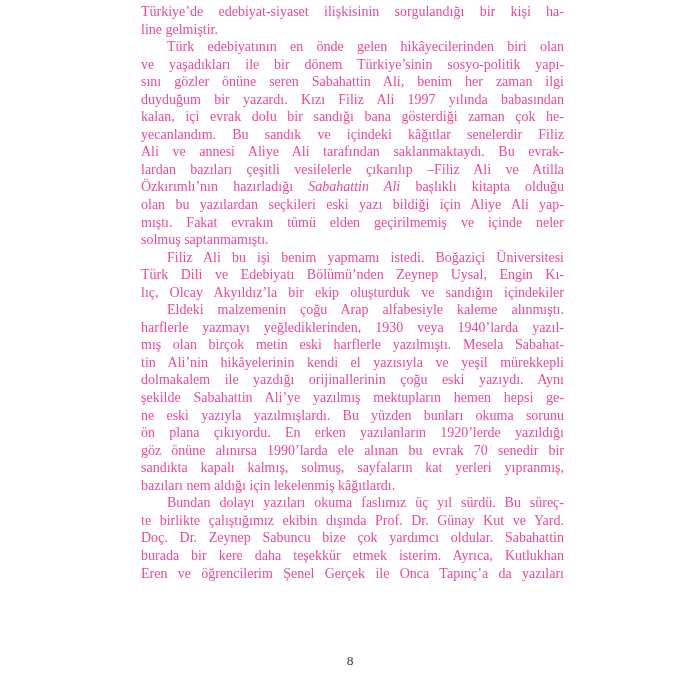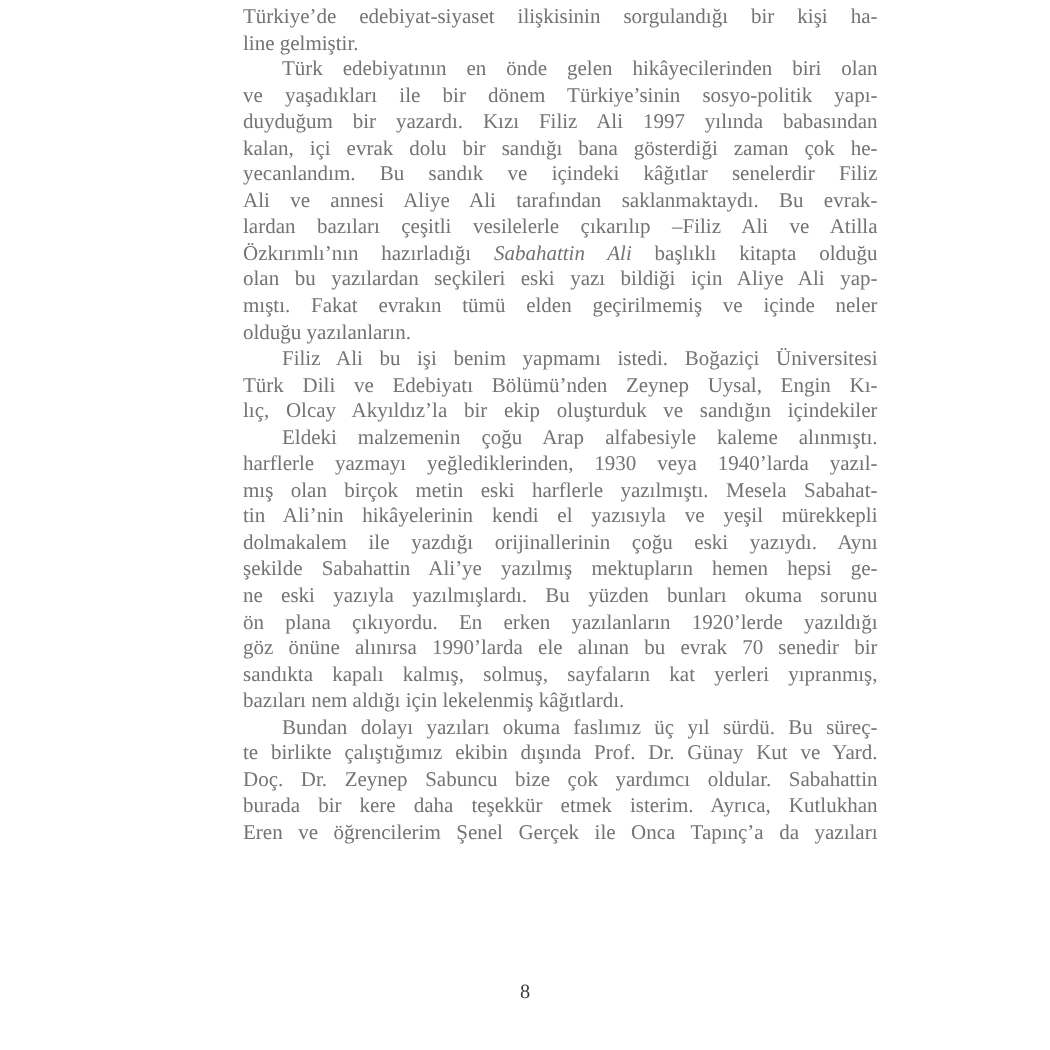--- a/index.html
+++ b/index.html
@@ -48,37 +48,38 @@
     top: 653px;
     text-align: center;
     font-size: 13.5px;
     color: #3e3c38;
   }
 </style>
 </head>
 <body style="background: rgb(255, 255, 255);">
 
 <div class="sheet">
-  <div class="textblock" style="color: #737373; margin-left: 21px;">
+  <div class="textblock" style="color: #ec4899;">
       <div class="paragraph">
         <div class="line">Türkiye’de edebiyat-siyaset ilişkisinin sorgulandığı bir kişi ha-</div>
         <div class="line para-end">line gelmiştir.</div>
       </div>
       <div class="paragraph">
         <div class="line first-indent">Türk edebiyatının en önde gelen hikâyecilerinden biri olan</div>
         <div class="line">ve yaşadıkları ile bir dönem Türkiye’sinin sosyo-politik yapı-</div>
+        <div class="line">sını gözler önüne seren Sabahattin Ali, benim her zaman ilgi</div>
         <div class="line">duyduğum bir yazardı. Kızı Filiz Ali 1997 yılında babasından</div>
         <div class="line">kalan, içi evrak dolu bir sandığı bana gösterdiği zaman çok he-</div>
         <div class="line">yecanlandım. Bu sandık ve içindeki kâğıtlar senelerdir Filiz</div>
         <div class="line">Ali ve annesi Aliye Ali tarafından saklanmaktaydı. Bu evrak-</div>
         <div class="line">lardan bazıları çeşitli vesilelerle çıkarılıp –Filiz Ali ve Atilla</div>
         <div class="line"><span>Özkırımlı’nın hazırladığı </span><em>Sabahattin Ali</em><span> başlıklı kitapta olduğu</span></div>
         <div class="line">olan bu yazılardan seçkileri eski yazı bildiği için Aliye Ali yap-</div>
         <div class="line">mıştı. Fakat evrakın tümü elden geçirilmemiş ve içinde neler</div>
-        <div class="line para-end">olduğu yazılanların.</div>
+        <div class="line para-end">solmuş saptanmamıştı.</div>
       </div>
       <div class="paragraph">
         <div class="line first-indent">Filiz Ali bu işi benim yapmamı istedi. Boğaziçi Üniversitesi</div>
         <div class="line">Türk Dili ve Edebiyatı Bölümü’nden Zeynep Uysal, Engin Kı-</div>
         <div class="line">lıç, Olcay Akyıldız’la bir ekip oluşturduk ve sandığın içindekiler</div>
       </div>
       <div class="paragraph">
         <div class="line first-indent">Eldeki malzemenin çoğu Arap alfabesiyle kaleme alınmıştı.</div>
         <div class="line">harflerle yazmayı yeğlediklerinden, 1930 veya 1940’larda yazıl-</div>
         <div class="line">mış olan birçok metin eski harflerle yazılmıştı. Mesela Sabahat-</div>

